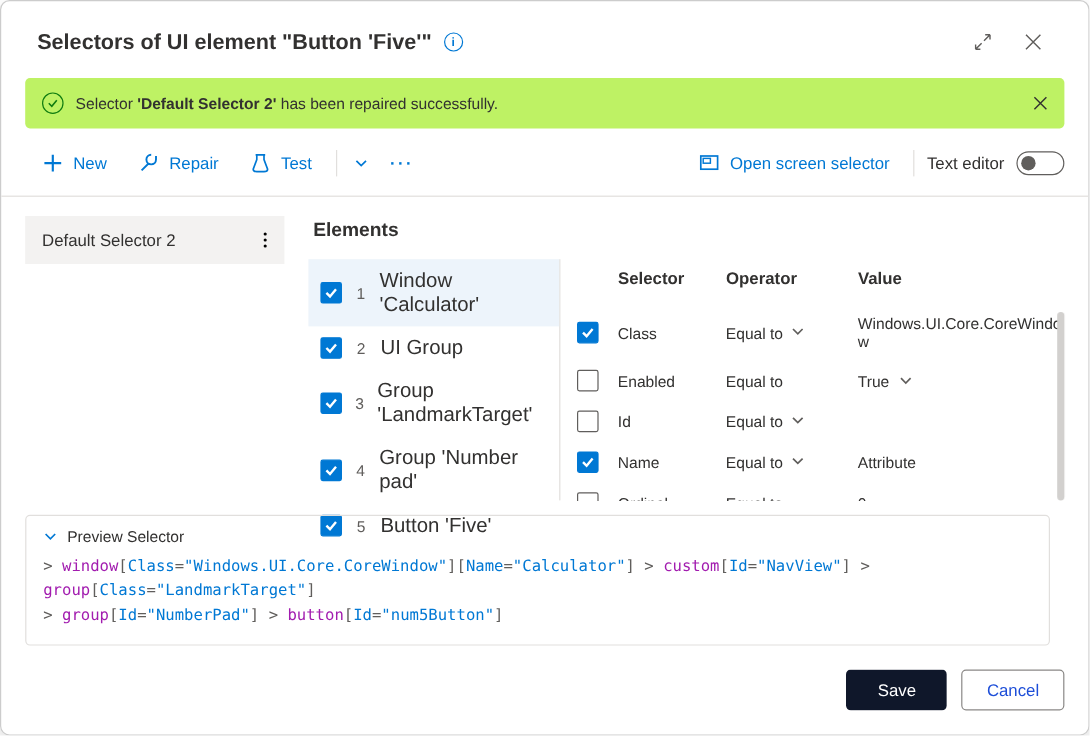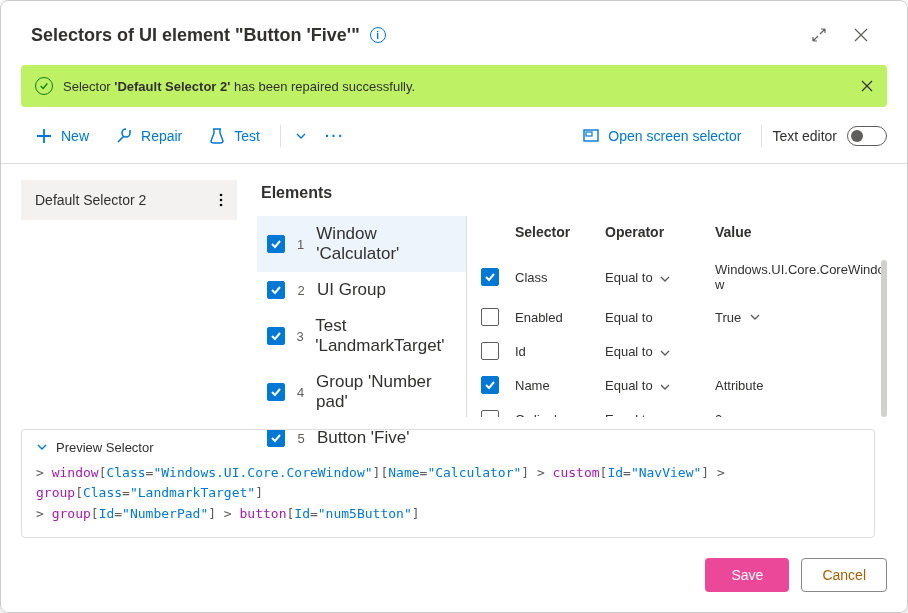--- a/index.html
+++ b/index.html
@@ -38,34 +38,34 @@
   .el-row { display:flex; align-items:center; gap: 10px; padding: 8px 10px; cursor:pointer; }
   .el-row.selected { background:#edf4fb; }
   .cb { width:18px; height:18px; border:1px solid #605e5c; border-radius:2px; display:flex; align-items:center; justify-content:center; flex-shrink:0; }
   .cb.checked { background:#0078d4; border-color:#0078d4; color:#fff; }
   .el-idx { width:12px; color:#605e5c; font-size:13px; text-align:center; }
   .el-label { font-size:17px; }
   .attrs { flex:1; padding-left: 14px; position:relative; min-height:0; display:flex; flex-direction:column; }
   .attrs-head { display:grid; grid-template-columns: 24px 80px 100px 1fr; gap: 10px; font-weight:600; padding: 8px 0 14px 0; }
   .attrs-body { flex:1; overflow-y:auto; min-height:0; }
   .at-row { display:grid; grid-template-columns: 24px 80px 100px 1fr; gap: 10px; align-items:center; padding: 8px 0; font-size:13px; }
-  .at-row .op { display:flex; align-items:flex-end; gap:6px; }
+  .at-row .op { display:flex; align-items:flex-start; gap:6px; }
   .at-row .val { display:flex; align-items:center; gap:8px; word-break:break-word; }
   .scrollbar-fake { position:absolute; right:0; top:44px; bottom:0; width:6px; background:#d2d0ce; border-radius:3px; }
   .preview { margin: 12px 32px 0 20px; border:1px solid #e1dfdd; border-radius:4px; padding: 10px 14px 12px 14px; }
   .preview-head { display:flex; align-items:center; gap:8px; color:#323130; cursor:pointer; font-size:13px; margin-bottom:8px; }
   .preview-body { font-family: Consolas, monospace; font-size: 13px; line-height: 1.6; }
   .tok-w { color:#a21caf; }
   .tok-b { color:#0078d4; }
   .tok-q { color:#0078d4; }
   .tok-g { color:#605e5c; }
   .footer { display:flex; justify-content:flex-end; gap: 12px; padding: 20px; }
   .btn { min-width: 84px; padding: 8px 20px; border-radius:4px; font-size:14px; cursor:pointer; text-align:center; border:1px solid transparent; }
-  .btn-primary { background:#ec4899; color:#fff; }
-  .btn-secondary { background:#fff; border:1px solid #8a8886; color:#a16207; }
+  .btn-primary { background:#0f172a; color:#fff; }
+  .btn-secondary { background:#fff; border:1px solid #8a8886; color:#1d4ed8; }
   svg { display:block; }
 </style>
 </head>
 <body>
 
 <div class="dialog">
 
   <div class="titlebar">
     <h1>Selectors of UI element "Button 'Five'"</h1>
     <span class="info">i</span>
@@ -177,21 +177,21 @@
               <span class="el-idx">2</span>
               <span class="el-label">UI Group</span>
             </div>
             <div class="el-row">
               <span class="cb checked">
                 <svg width="12" height="12" viewBox="0 0 12 12">
                   <path d="M2 6 L5 9 L10 3" stroke="#fff" stroke-width="2" fill="none"></path>
                 </svg>
               </span>
               <span class="el-idx">3</span>
-              <span class="el-label">Test 'LandmarkTarget'</span>
+              <span class="el-label">Group 'LandmarkTarget'</span>
             </div>
             <div class="el-row">
               <span class="cb checked">
                 <svg width="12" height="12" viewBox="0 0 12 12">
                   <path d="M2 6 L5 9 L10 3" stroke="#fff" stroke-width="2" fill="none"></path>
                 </svg>
               </span>
               <span class="el-idx">4</span>
               <span class="el-label">Group 'Number pad'</span>
             </div>

